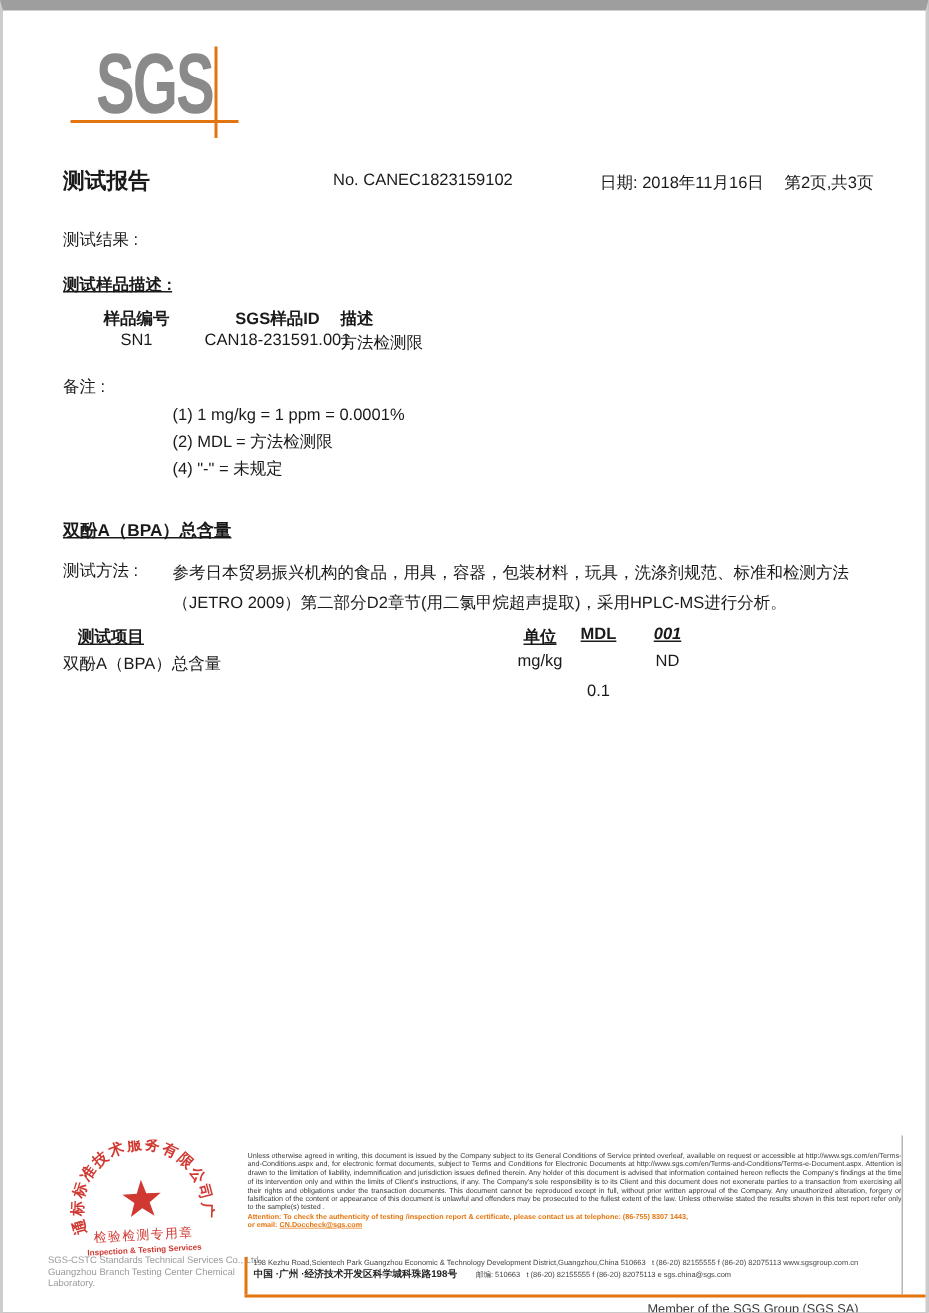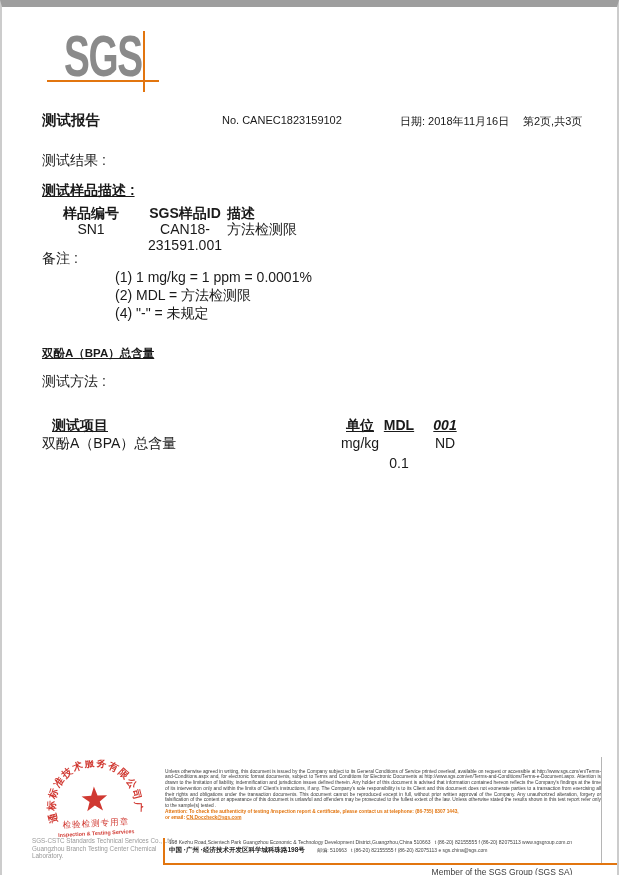--- a/index.html
+++ b/index.html
@@ -11,21 +11,21 @@
     overflow:hidden;
   }
   .abs { position:absolute; }
   
   .logo-text { font-weight:bold; font-size:57px; color:#8a8a8a; letter-spacing:-2px;
     transform:scaleX(0.68); transform-origin:left top; line-height:1; }
   .cross-h, .cross-v { background:#e2750f; }
   
   .doc-title { font-size:14.5px; font-weight:bold; color:#1a1a1a;text-align:right; }
   .hdr-txt { font-size:11px; color:#1a1a1a; }
-  .body-txt { font-size:14px; color:#1a1a1a; }
+  .body-txt { font-size:11px; color:#1a1a1a; }
   .bold { font-weight:bold; }
   .ul { text-decoration:underline; }
   .it { font-style:italic; }
   .ctr { text-align:center; }
   .notes div { line-height:18px; }
   .method { width:476px; line-height:19.5px; }
   
   .stamp { transform:rotate(-3deg); opacity:0.9; }
   .company-lines { font-size:6.3px; line-height:7.6px; color:#9a9a9a; }
   
@@ -69,20 +69,21 @@
 
   <div class="abs body-txt" style="left:40px; top:243px;">备注 :</div>
   <div class="abs body-txt notes" style="left:113px; top:261px;">
     <div>(1) 1 mg/kg = 1 ppm = 0.0001%</div>
     <div>(2) MDL = 方法检测限</div>
     <div>(4) "-" = 未规定</div>
   </div>
 
   <div class="abs body-txt bold ul" style="left:40px; top:339px; font-size:11.5px;">双酚A（BPA）总含量</div>
   <div class="abs body-txt" style="left:40px; top:366px;">测试方法 :</div>
+  <div class="abs body-txt method" style="left:113px; top:366px;">参考日本贸易振兴机构的食品，用具，容器，包装材料，玩具，洗涤剂规范、标准和检测方法（JETRO 2009）第二部分D2章节(用二氯甲烷超声提取)，采用HPLC-MS进行分析。</div>
 
   <div class="abs body-txt bold ul" style="left:50px; top:410px;">测试项目</div>
   <div class="abs body-txt bold ul ctr" style="left:333px; top:410px; width:50px;">单位</div>
   <div class="abs body-txt bold ul ctr" style="left:377px; top:410px; width:40px;">MDL</div>
   <div class="abs body-txt bold ul it ctr" style="left:423px; top:410px; width:40px;">001</div>
   <div class="abs body-txt" style="left:40px; top:428px;">双酚A（BPA）总含量</div>
   <div class="abs body-txt ctr" style="left:333px; top:428px; width:50px;">mg/kg</div>
   <div class="abs body-txt ctr" style="left:377px; top:448px; width:40px;">0.1</div>
   <div class="abs body-txt ctr" style="left:423px; top:428px; width:40px;">ND</div>
 

